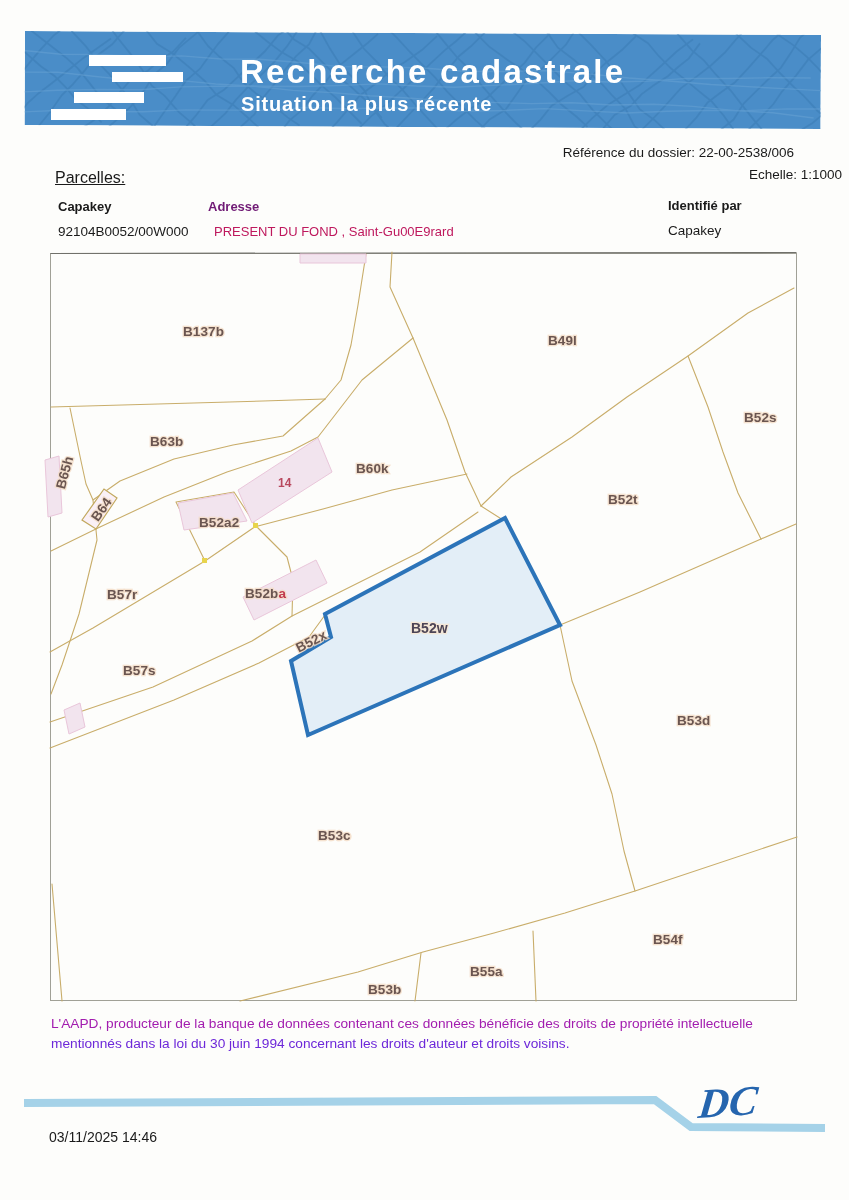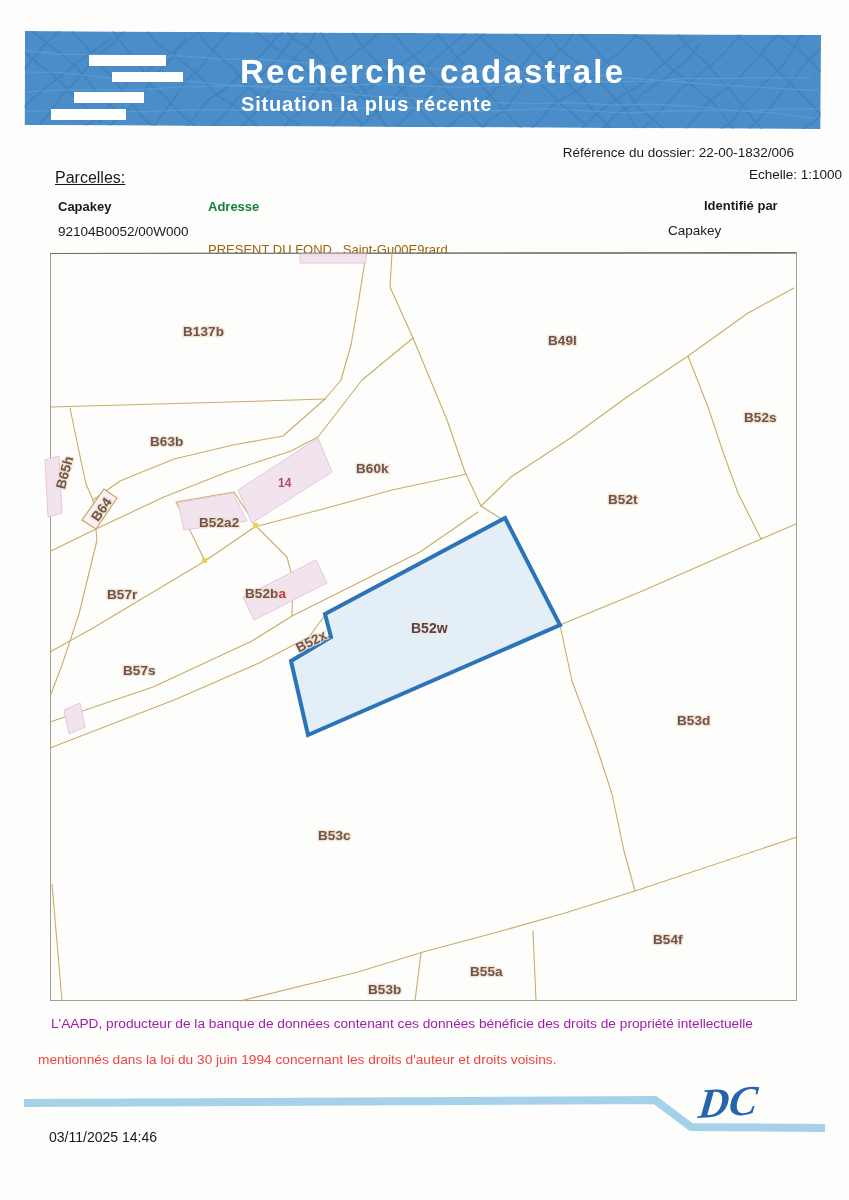--- a/index.html
+++ b/index.html
@@ -72,35 +72,35 @@
 
 <div class="abs" style="left:89px;top:55px;width:77px;height:11px;background:#fff;"></div>
 <div class="abs" style="left:112px;top:72px;width:71px;height:10px;background:#fff;"></div>
 <div class="abs" style="left:74px;top:92px;width:70px;height:11px;background:#fff;"></div>
 <div class="abs" style="left:51px;top:109px;width:75px;height:11px;background:#fff;"></div>
 
 <div class="abs" style="left:240px;top:55px;color:#fff;font-size:33px;font-weight:bold;letter-spacing:2.2px;line-height:1;">Recherche cadastrale</div>
 
 <div class="abs" style="left:241px;top:94px;color:#fff;font-size:20px;font-weight:bold;letter-spacing:0.8px;line-height:1;">Situation la plus récente</div>
 
-<div class="abs" style="left:0;top:145px;width:794px;text-align:right;color:#1a1a1a;font-size:13.5px;">Référence du dossier: 22-00-1832/006</div>
+<div class="abs" style="left:0;top:145px;width:794px;text-align:right;color:#1a1a1a;font-size:13.5px;">Référence du dossier: 22-00-2538/006</div>
 
 <div class="abs" style="left:0;top:167px;width:794px;text-align:right;color:#1a1a1a;font-size:13.5px;padding-left:48px;">Echelle: 1:1000</div>
 
 <div class="abs" style="left:55px;top:169px;color:#1a1a1a;font-size:16px;text-decoration:underline;">Parcelles:</div>
 
 <div class="abs" style="left:58px;top:199px;color:#1a1a1a;font-size:13px;font-weight:bold;">Capakey</div>
 
-<div class="abs" style="left:208px;top:199px;color:#15803d;font-size:13px;font-weight:bold;">Adresse</div>
-
-<div class="abs" style="left:668px;top:198px;color:#1a1a1a;font-size:13px;font-weight:bold;margin-left:36px;">Identifié par</div>
+<div class="abs" style="left:208px;top:199px;color:#701a75;font-size:13px;font-weight:bold;">Adresse</div>
+
+<div class="abs" style="left:668px;top:198px;color:#1a1a1a;font-size:13px;font-weight:bold;">Identifié par</div>
 
 <div class="abs" style="left:58px;top:224px;color:#1a1a1a;font-size:13.5px;">92104B0052/00W000</div>
 
-<div class="abs" style="left:208px;top:224px;color:#a16207;font-size:13px;margin-top:18px;">PRESENT DU FOND , Saint-Gu00E9rard</div>
+<div class="abs" style="left:214px;top:224px;color:#be185d;font-size:13px;">PRESENT DU FOND , Saint-Gu00E9rard</div>
 
 <div class="abs" style="left:668px;top:223px;color:#1a1a1a;font-size:13.5px;">Capakey</div>
 
 <svg class="abs" style="left:0;top:0;" width="849" height="1200" viewBox="0 0 849 1200">
 
   <rect x="50.5" y="253.5" width="746" height="747" fill="none" stroke="#a0a096" stroke-width="1"></rect>
   <path d="M50.5,253.5 L796.5,252.5" stroke="#70706a" stroke-width="1.2" fill="none"></path>
   <g fill="none" stroke="#c6a963" stroke-width="1.1" opacity="0.95" stroke-linejoin="round" stroke-linecap="round">
 
     <path d="M51,407 L263,401 L325,399"></path>
@@ -209,21 +209,21 @@
     <text x="653" y="944">B54f</text>
   </g>
 
   <text x="278" y="487" font-size="12px" font-weight="bold" fill="#b8485e">14</text>
 
   <text x="411" y="633" font-size="14px" font-weight="bold" fill="#4c4456" style="paint-order:stroke;" stroke="rgba(246,230,210,0.9)" stroke-width="2.5">B52w</text>
 </svg>
 
 <div class="abs" style="left:51px;top:1016px;color:#a21caf;font-size:13.7px;">L'AAPD, producteur de la banque de données contenant ces données bénéficie des droits de propriété intellectuelle</div>
 
-<div class="abs" style="left:38px;top:1036px;color:#ef4444;font-size:13.7px;margin-top:16px;">mentionnés dans la loi du 30 juin 1994 concernant les droits d'auteur et droits voisins.</div>
+<div class="abs" style="left:51px;top:1036px;color:#6d28d9;font-size:13.7px;">mentionnés dans la loi du 30 juin 1994 concernant les droits d'auteur et droits voisins.</div>
 
 <svg class="abs" style="left:0;top:1080px;" width="849" height="80" viewBox="0 0 849 80">
   <path d="M24,23 L655,20 L691,47 L825,48" fill="none" stroke="#a5d2e8" stroke-width="8"></path>
 </svg>
 
 <div class="abs" style="left:699px;top:1078px;color:#2565ae;font-size:42px;font-weight:bold;font-style:italic;font-family:'Liberation Serif',serif;transform:skewX(-10deg) rotate(-4deg);">DC</div>
 
 <div class="abs" style="left:49px;top:1129px;color:#1a1a1a;font-size:14px;">03/11/2025 14:46</div>
 
 </body></html>

